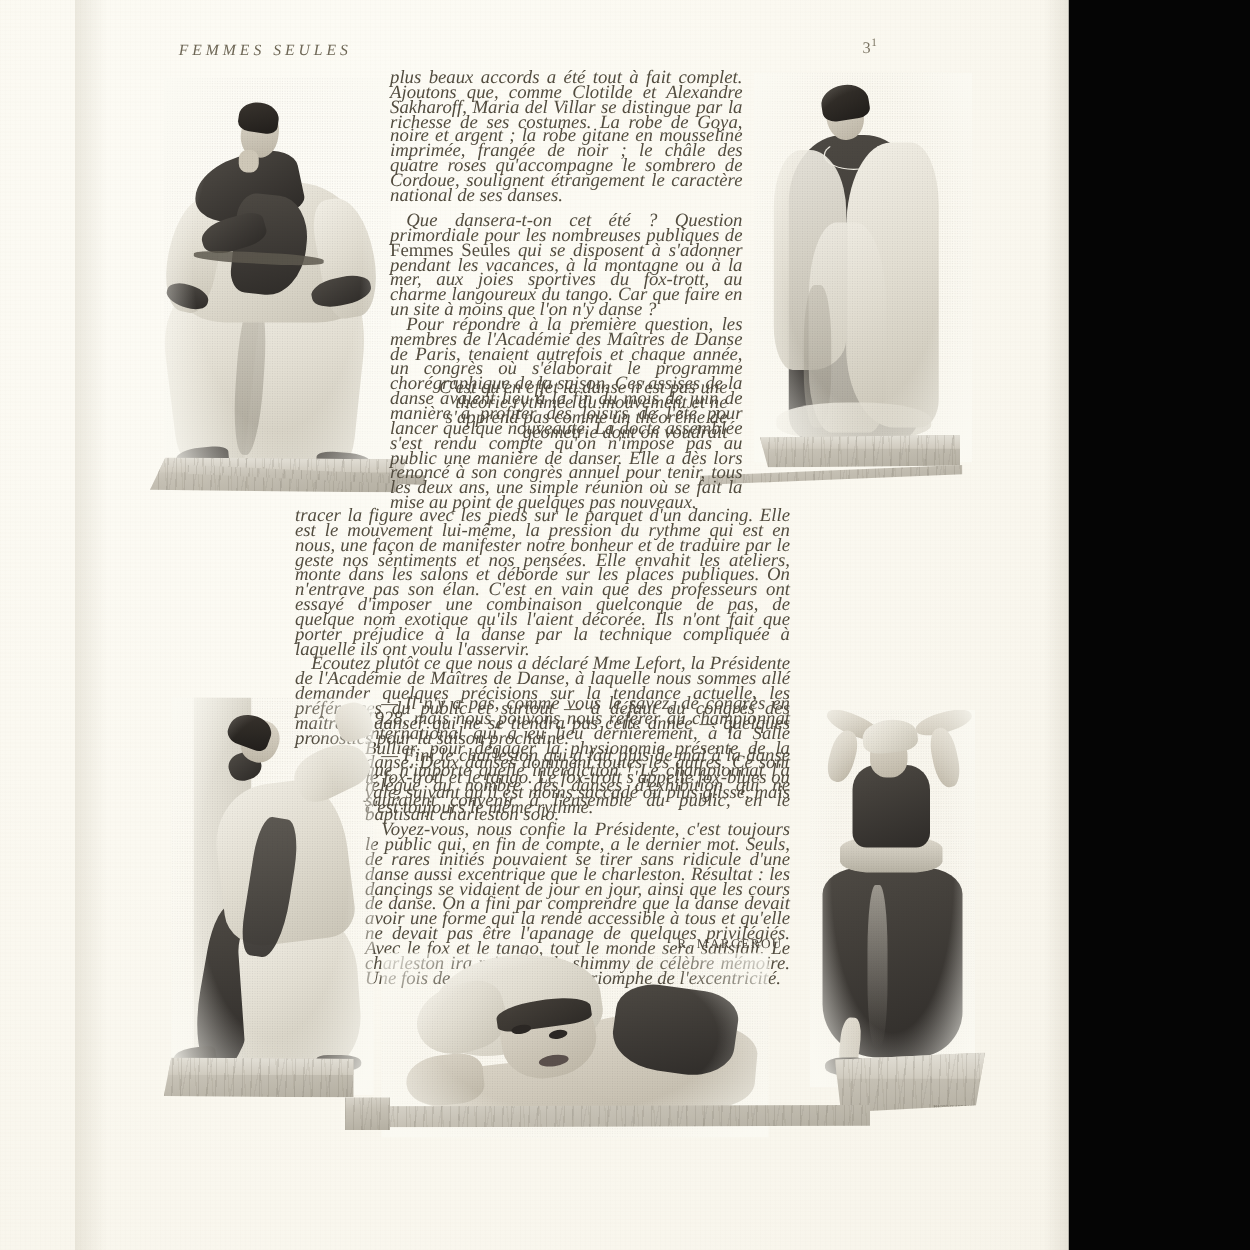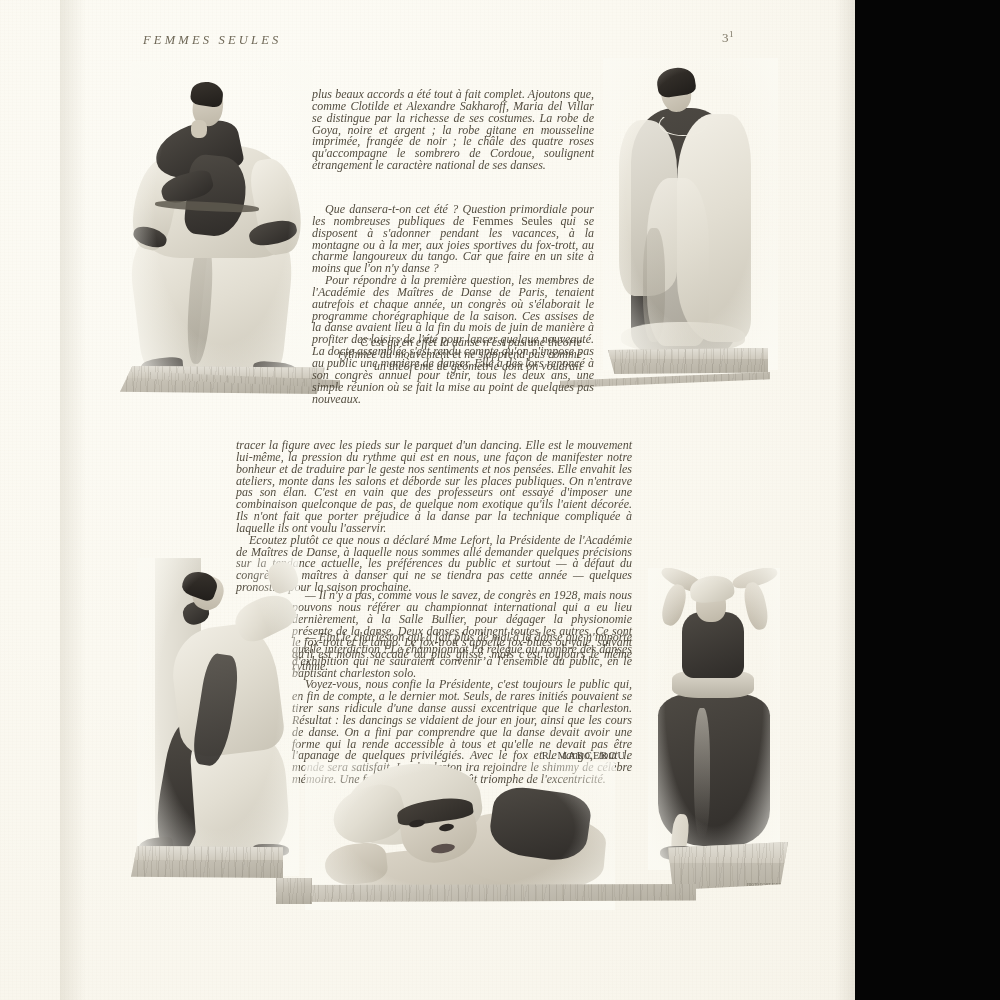--- a/index.html
+++ b/index.html
@@ -20,28 +20,28 @@
         repeating-linear-gradient(90deg,rgba(160,150,125,.03) 0 1px,transparent 1px 4px);}
   #gutter-shadow{position:absolute;top:0;left:60px;width:26px;height:100%;
        background:linear-gradient(90deg,rgba(150,140,115,.16),rgba(150,140,115,0));}
   #paper-edge{position:absolute;top:0;right:0;width:20px;height:100%;
        background:linear-gradient(90deg,rgba(120,110,90,0),rgba(120,110,90,.13));}
 
   
   #running-head{position:absolute;left:143px;top:33px;
        font-style:italic;font-size:12.5px;letter-spacing:3.2px;
        color:#6d6655;font-weight:400;white-space:nowrap;}
-  #folio{position:absolute;left:722px;top:29px;font-size:13px;color:#7b7463;
+  #folio{position:absolute;left:690px;top:29px;font-size:13px;color:#7b7463;
        letter-spacing:.5px;}
   #folio .sup{font-size:9px;vertical-align:super;}
 
   
   .txt{position:absolute;font-style:italic;color:#524c3f;
-       font-size:12px;line-height:11.85px;text-align:justify;
-       text-justify:inter-word;hyphens:none;margin-top:32px;}
+       font-size:15px;line-height:11.85px;text-align:justify;
+       text-justify:inter-word;hyphens:none;}
   .txt .rom{font-style:normal;}
   .ind{display:block;text-indent:13px;}
 
   #headline{position:absolute;left:330px;top:143px;width:250px;
        text-align:center;font-weight:bold;font-size:15.5px;
        letter-spacing:.9px;color:#2c2823;font-style:normal;}
 
   #sig{position:absolute;left:380px;top:750px;width:250px;text-align:right;
        font-size:10.6px;letter-spacing:1.1px;color:#4a443a;font-style:normal;}
 

